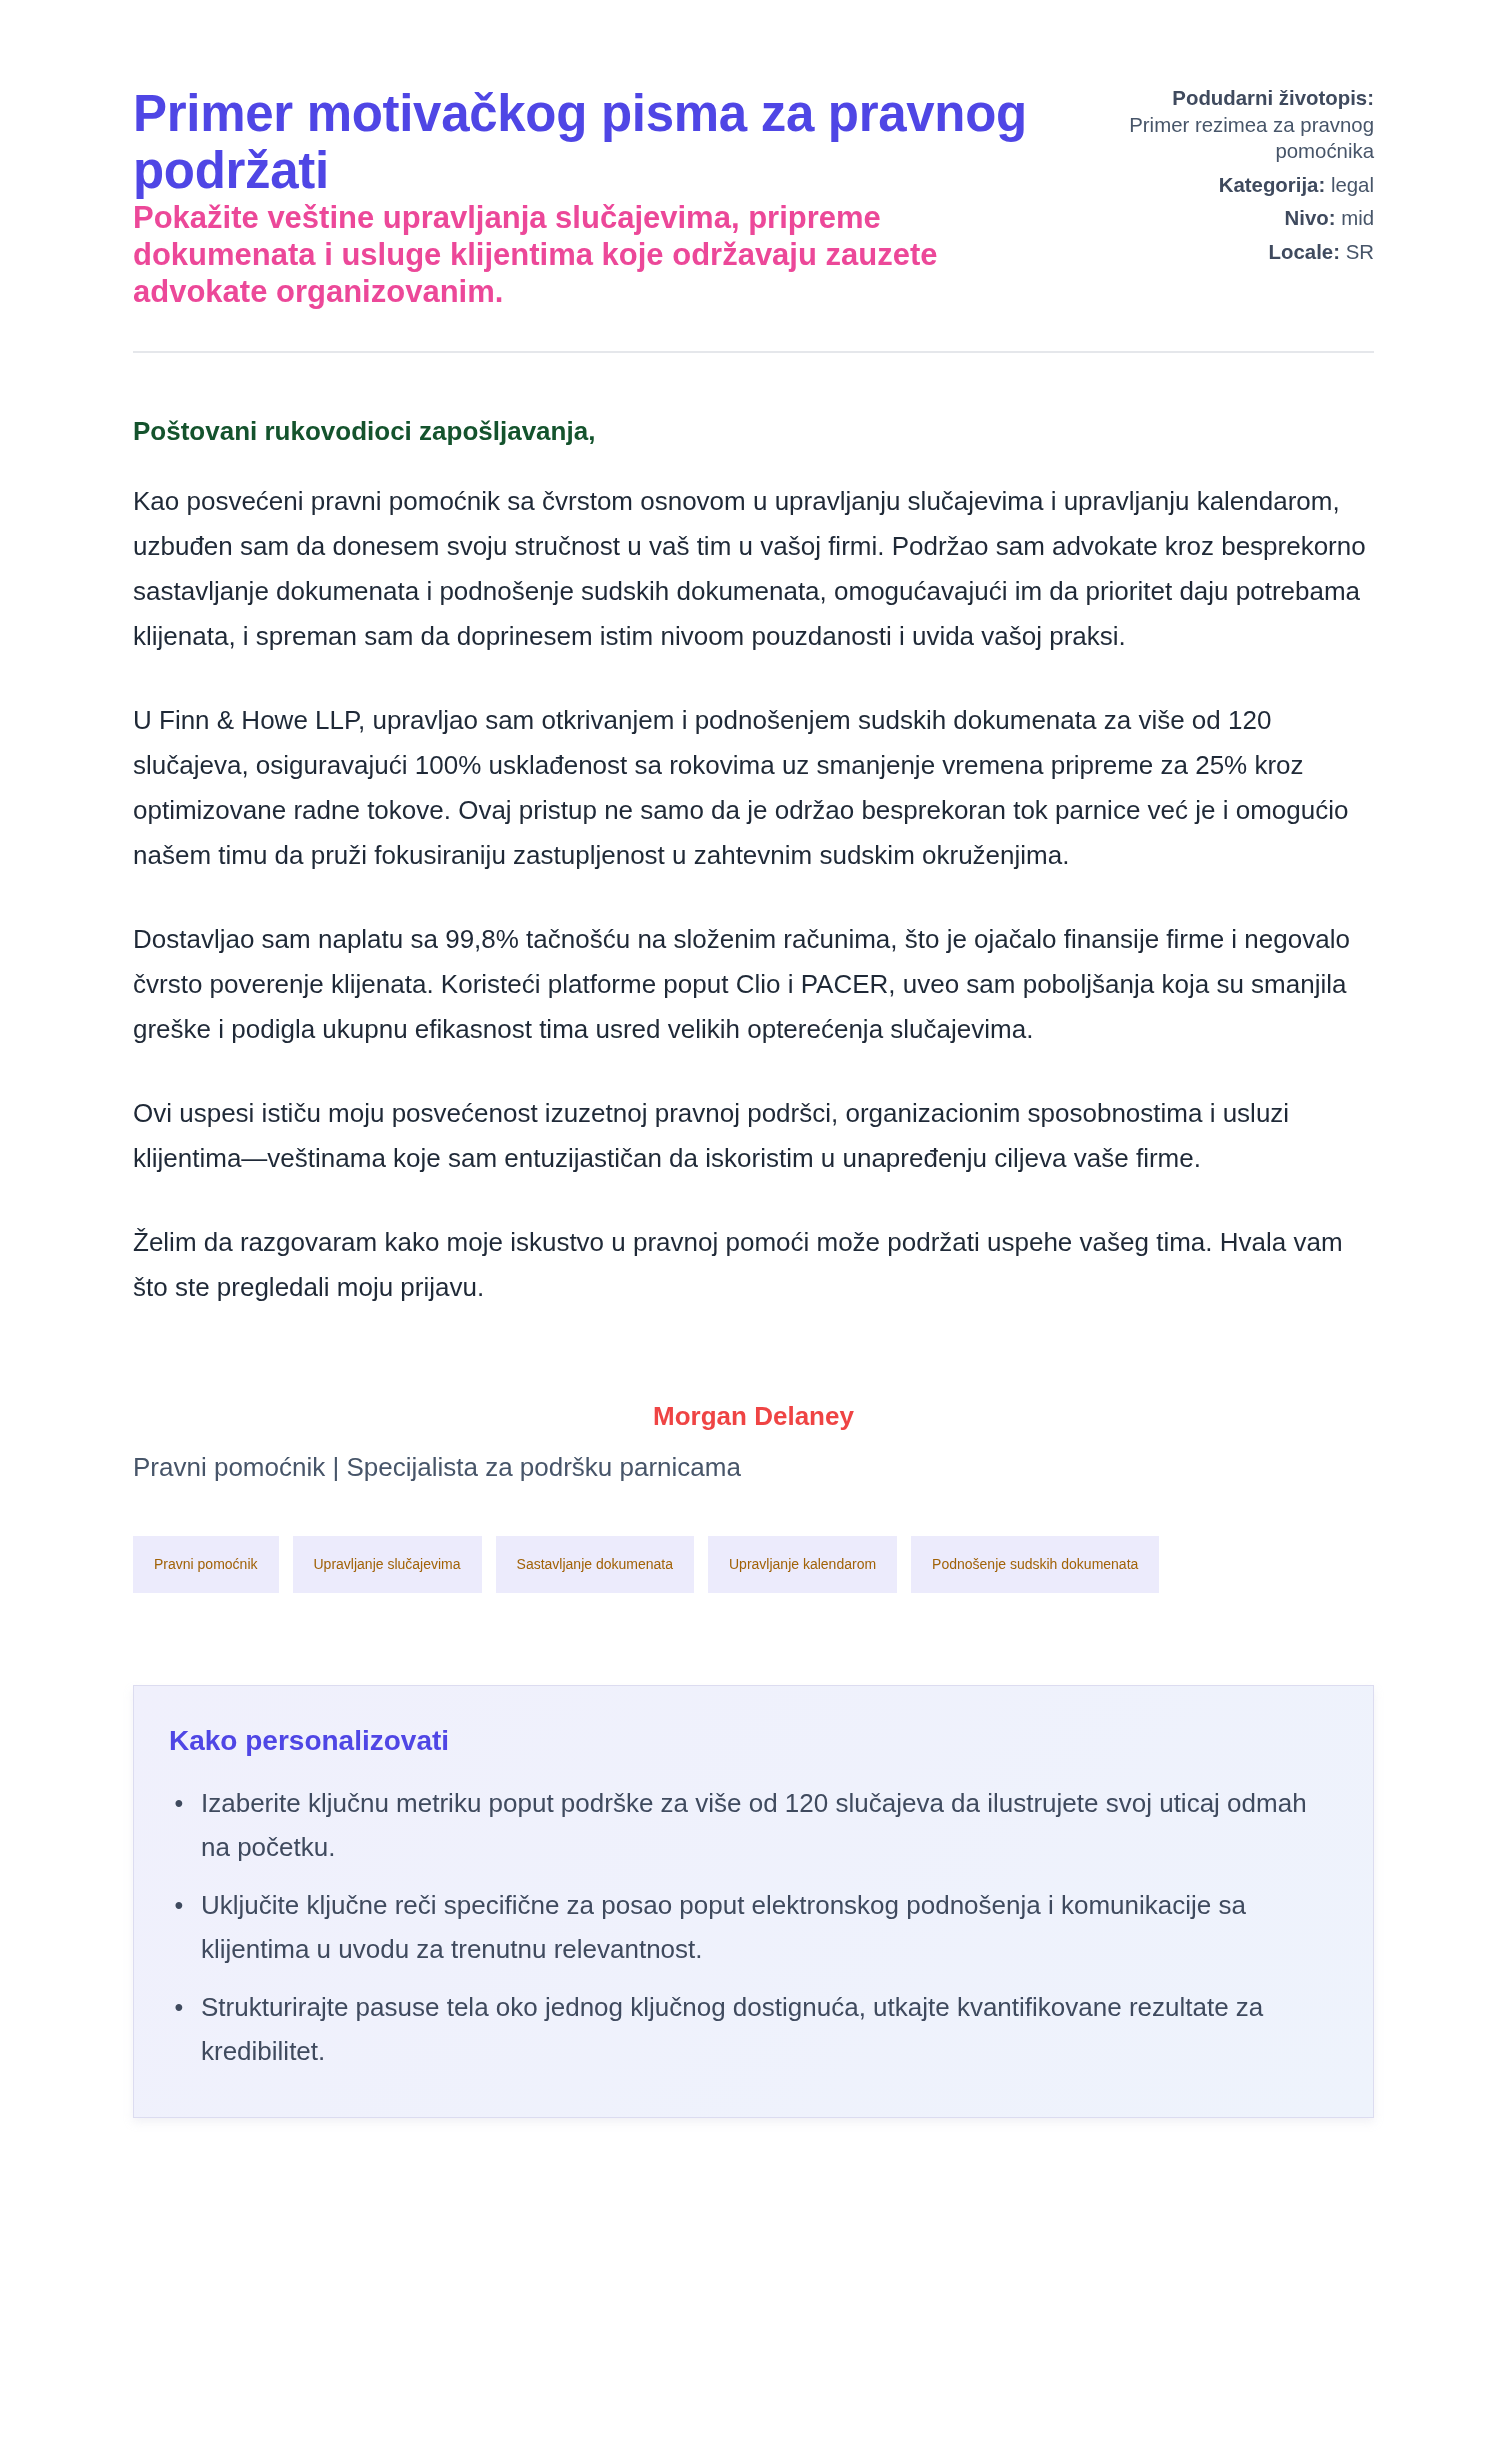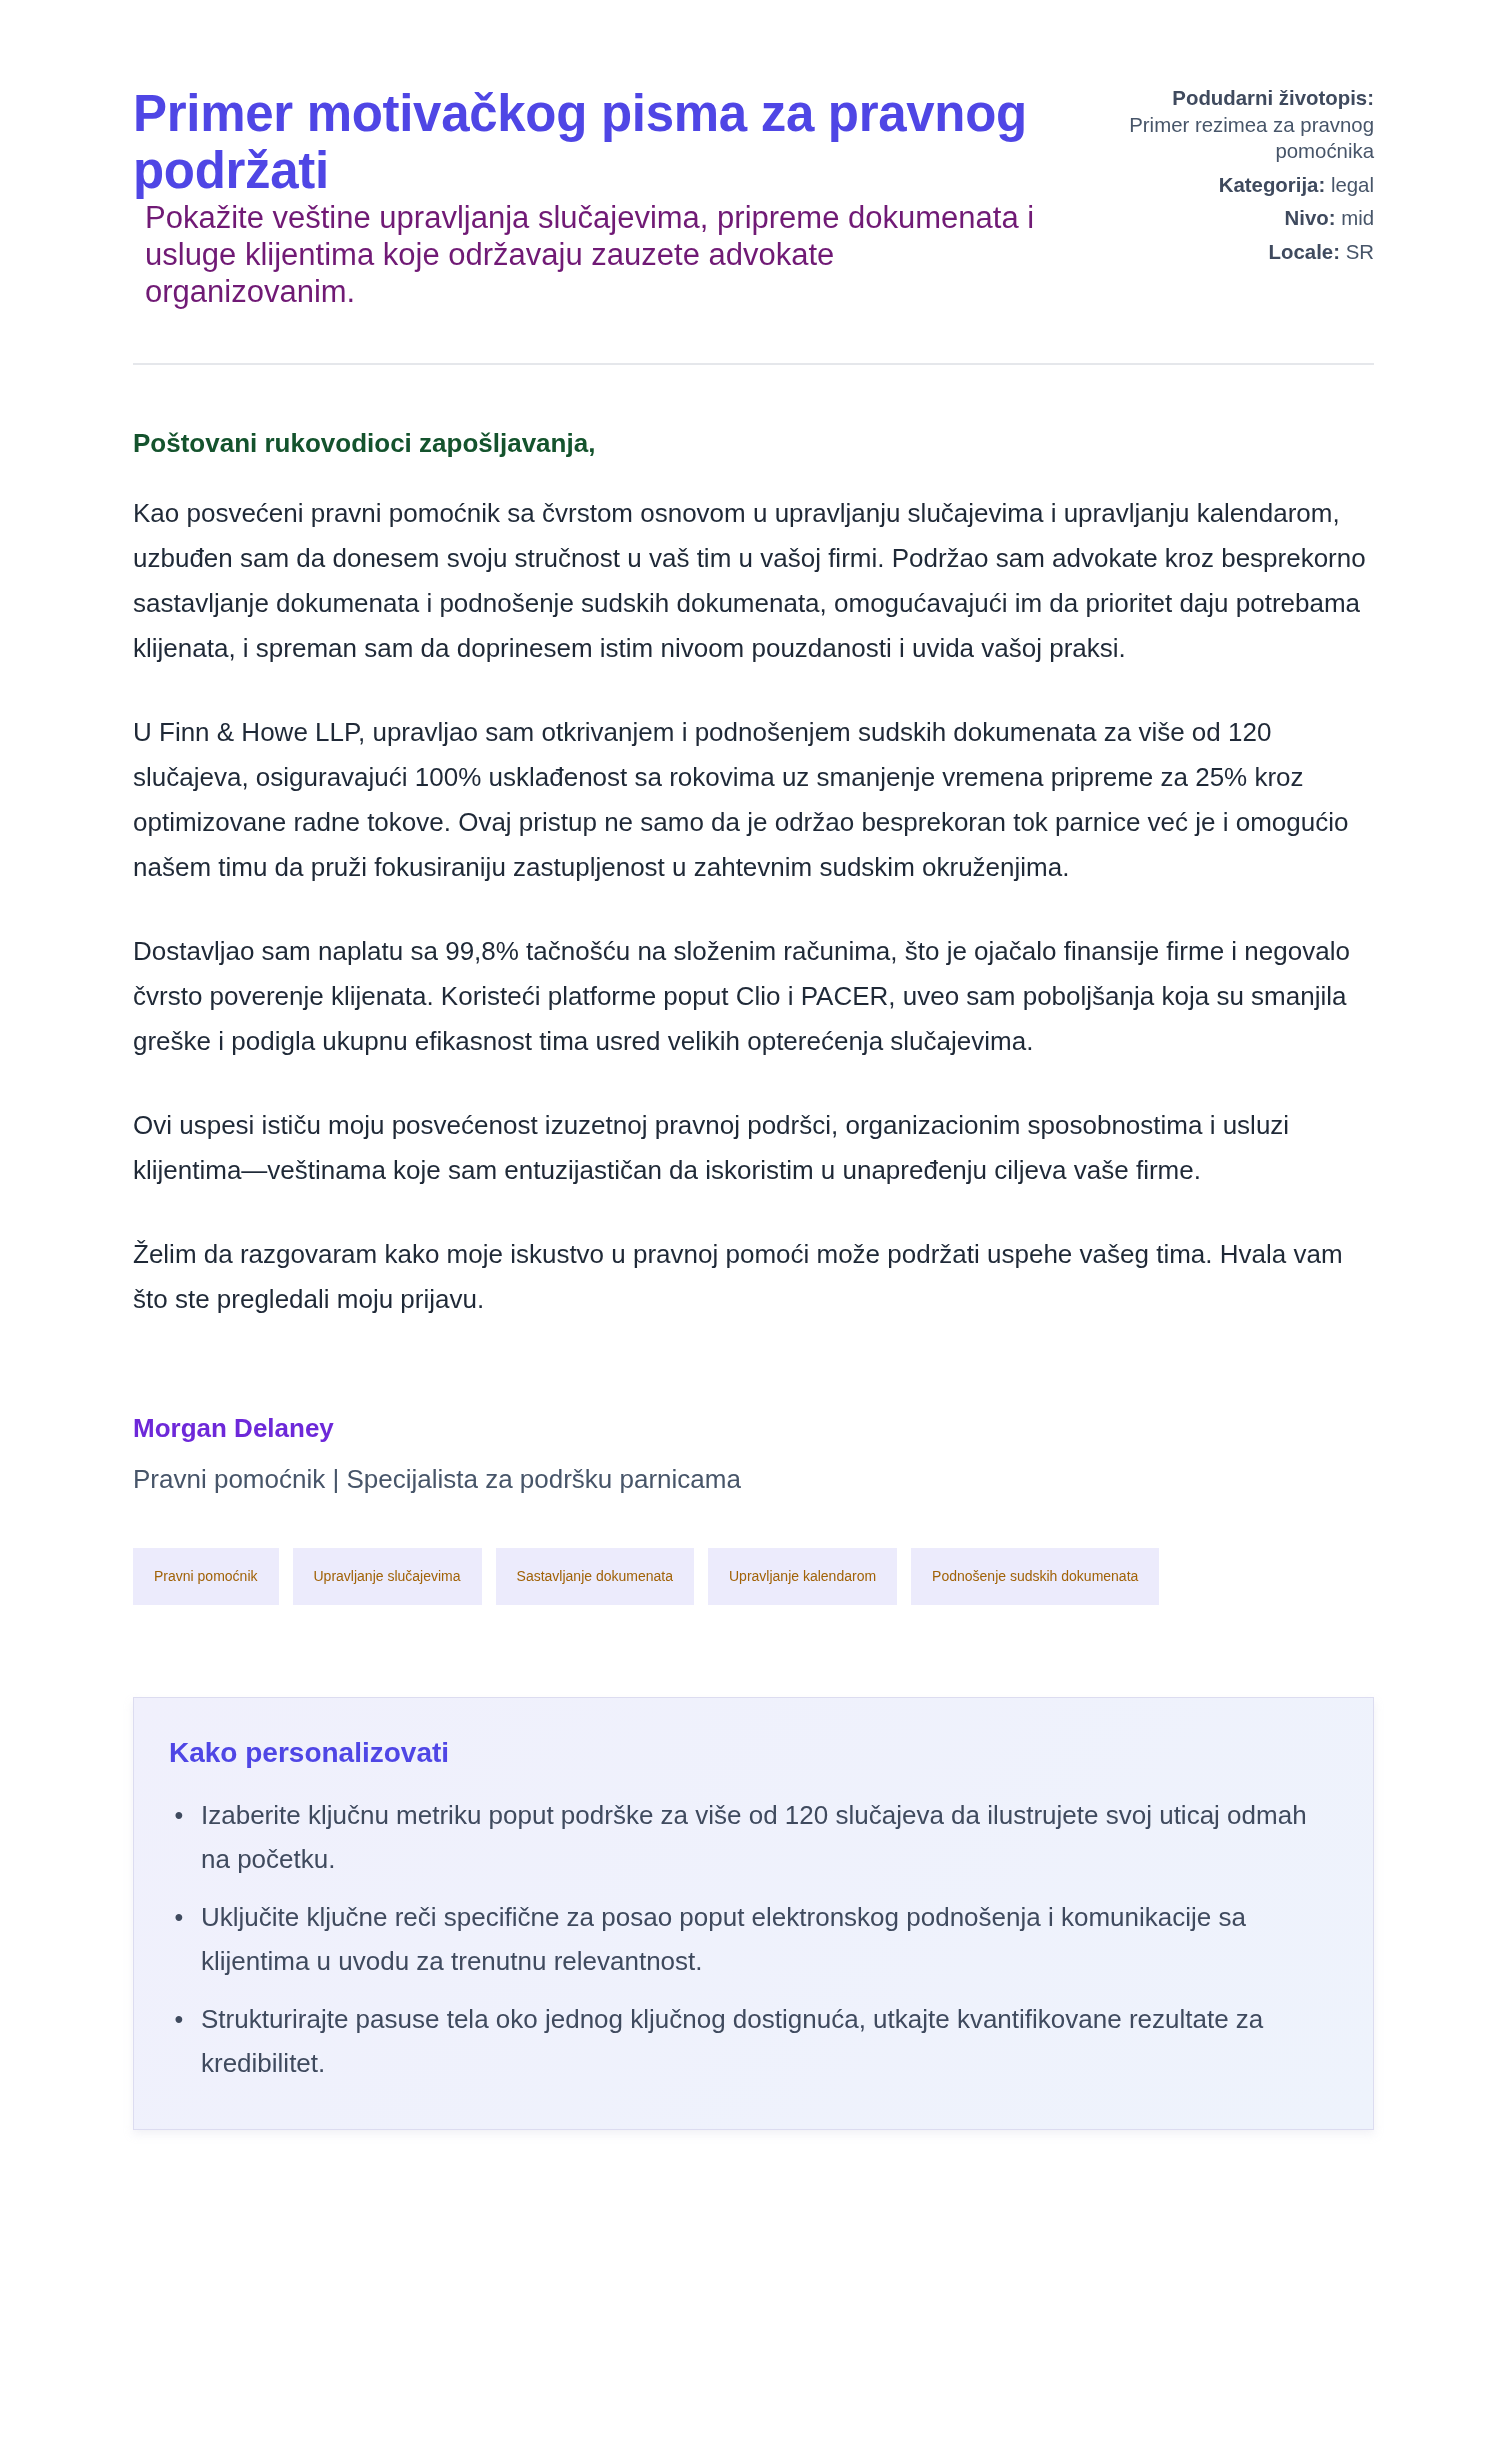--- a/index.html
+++ b/index.html
@@ -31,26 +31,26 @@
     }
     .title {
       margin: 0;
       font-size: 51px;
       line-height: 57px;
       font-weight: 700;
       color: #4f46e5;
       letter-spacing: -0.3px;
     }
     .subtitle {
-      margin: 12px;
+      margin: 0;
       margin-top: 0px;
       font-size: 31px;
       line-height: 37px;
-      font-weight: 400;
-      color: #701a75;
+      font-weight: 700;
+      color: #ec4899;
     }
     .meta {
       width: 293px;
       text-align: right;
       font-size: 20.4px;
       line-height: 26.6px;
       color: #475569;
       padding-top: 0px;
     }
     .meta-row {
@@ -89,21 +89,22 @@
     .para.first {
       margin-top: 32px;
     }
     .signature {
       margin-top: 90px;
     }
     .sig-name {
       font-size: 26px;
       line-height: 32px;
       font-weight: 700;
-      color: #6d28d9;
+      color: #ef4444;
+      text-align: center;
     }
     .sig-title {
       margin-top: 19.5px;
       font-size: 26px;
       line-height: 32px;
       color: #475569;
     }
     
     .tags {
       margin-top: 53px;

